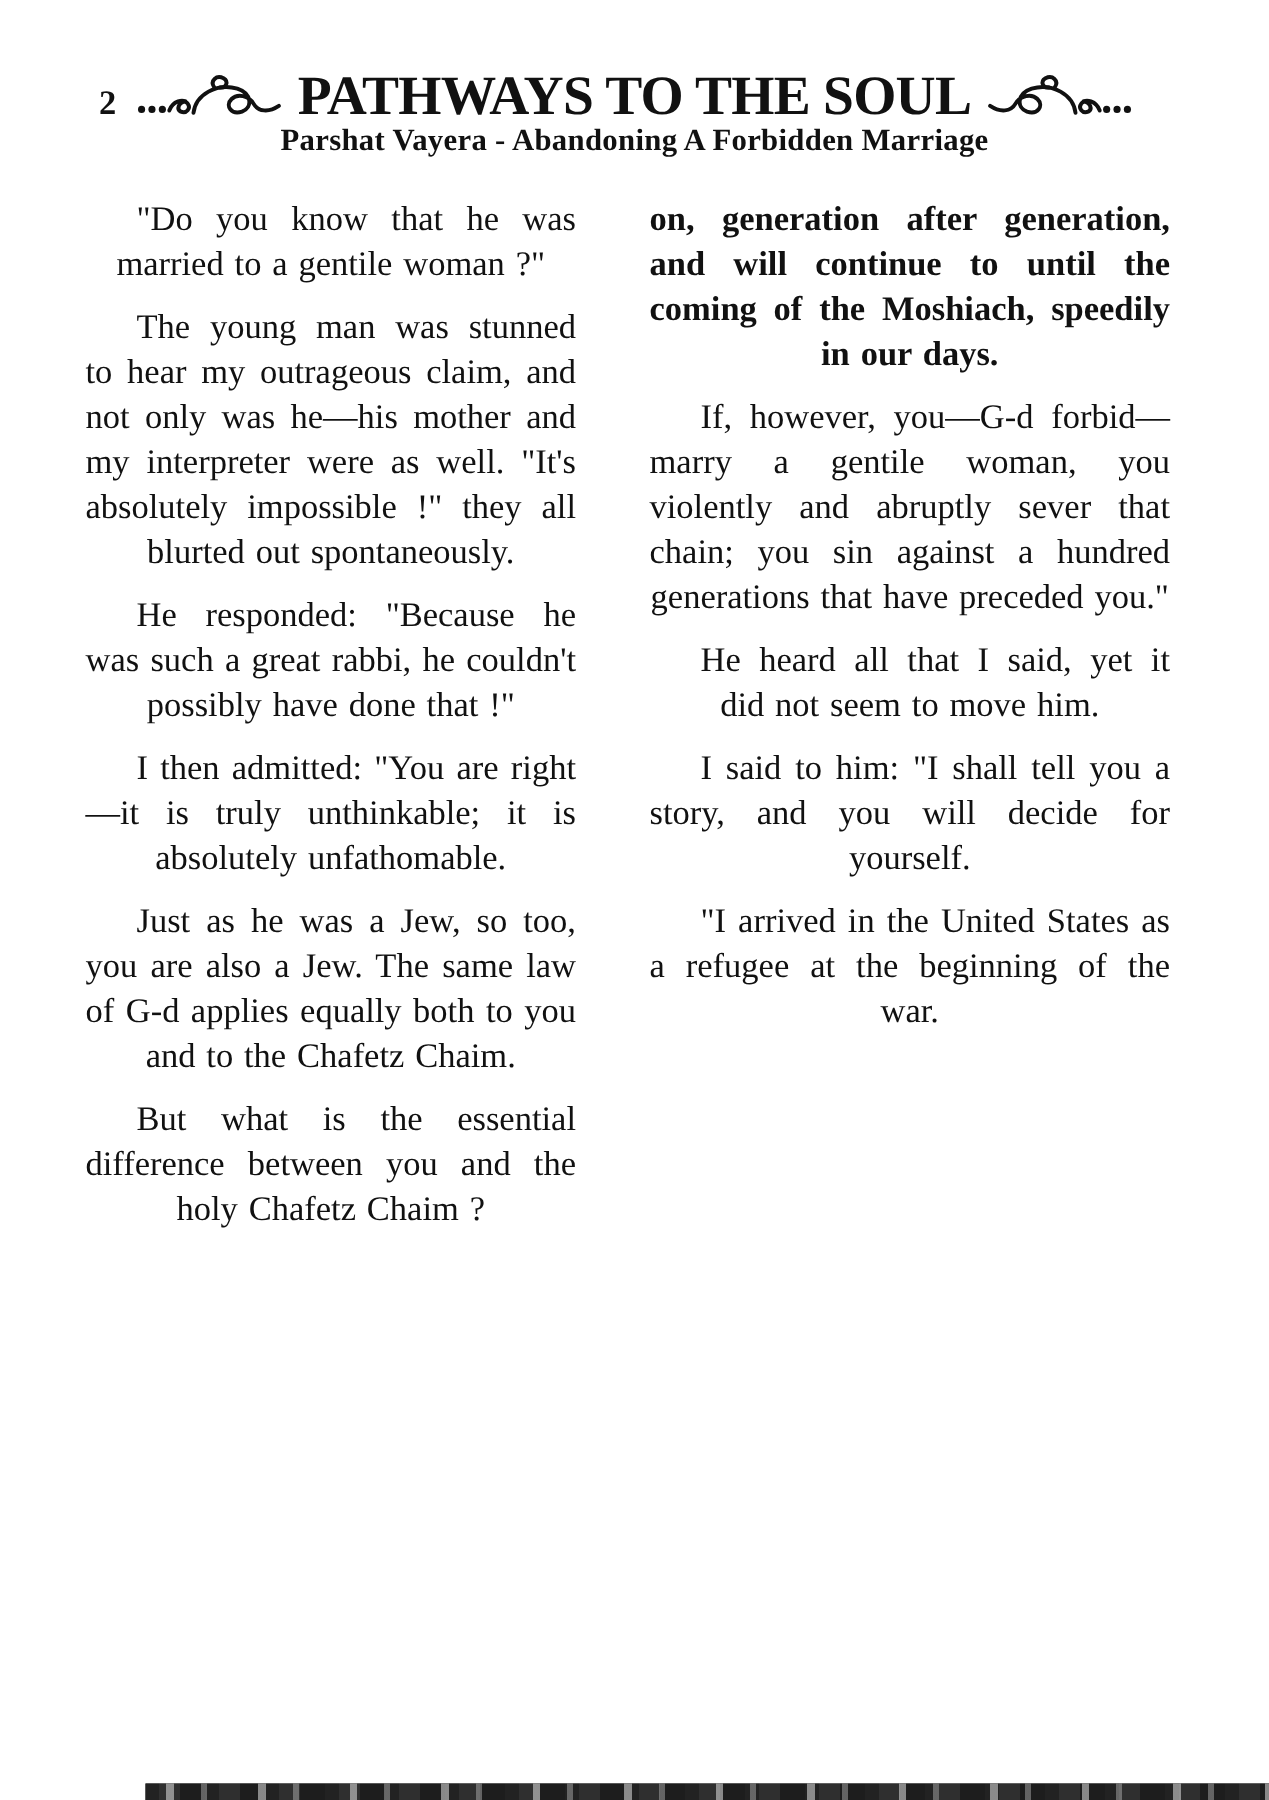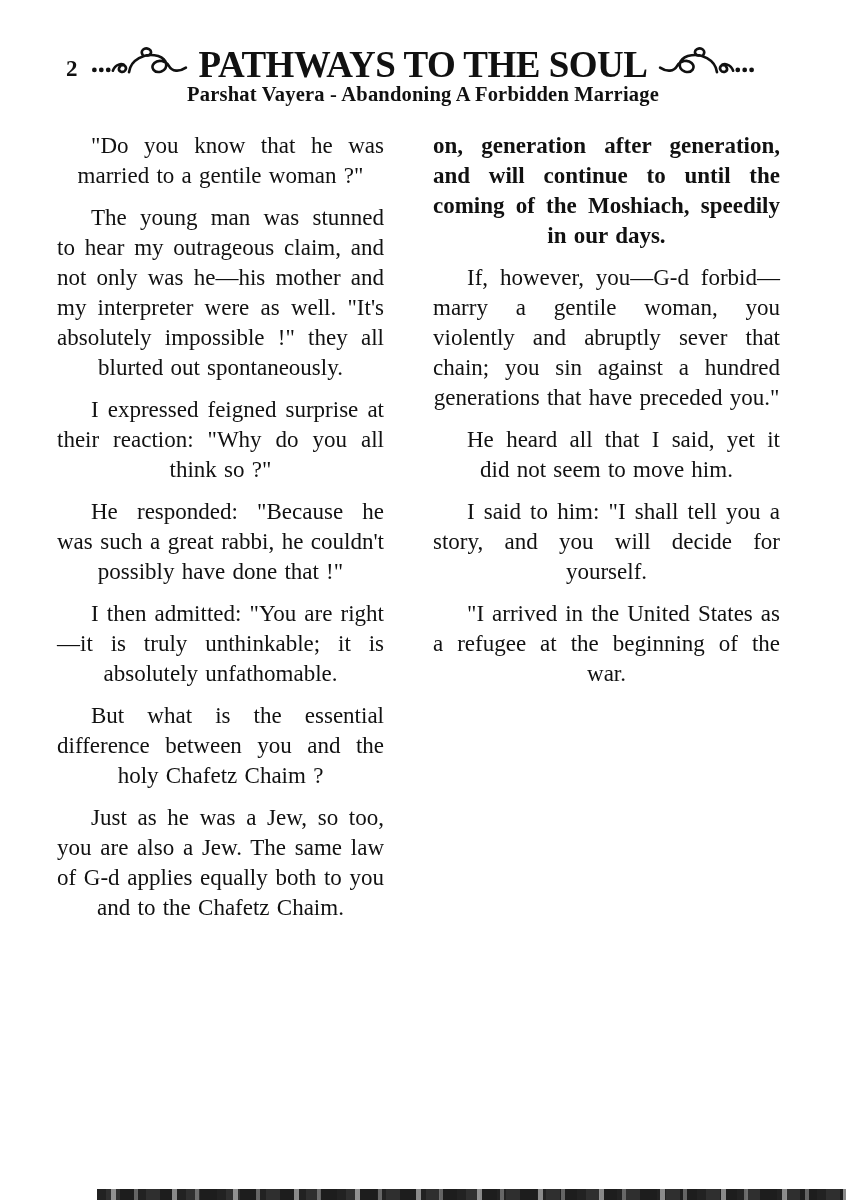--- a/index.html
+++ b/index.html
@@ -12,21 +12,21 @@
     font-family:"Liberation Serif", serif;
     color:#111;
   }
   
   .header{position:relative;padding-top:46px;text-align:center;}
   .page-number{
     position:absolute;left:66px;top:56px;
     font-size:23px;font-weight:bold;
   }
   .title-row{
-    display:flex;align-items:flex-start;justify-content:center;gap:10px;
+    display:flex;align-items:flex-end;justify-content:center;gap:10px;
   }
   .title{
     margin:0;font-size:37px;font-weight:bold;line-height:1;
     letter-spacing:-0.5px;white-space:nowrap;
   }
   .flourish{flex:0 0 auto;display:block;}
   .flourish.mirrored{transform:scaleX(-1);}
   .subtitle{
     font-size:20.5px;font-weight:bold;letter-spacing:0.2px;
   }
@@ -99,25 +99,24 @@
       </svg>
     </div>
 
     <div class="subtitle">Parshat Vayera - Abandoning A Forbidden Marriage</div>
   </div>
 
   <div class="content">
     <div class="col">
       <p>"Do you know that he was married to a gentile woman ?"</p>
       <p>The young man was stunned to hear my outrageous claim, and not only was he—his mother and my interpreter were as well. "It's absolutely impossible !" they all blurted out spontaneously.</p>
-      <p>I expressed feigned surprise at their reaction: "Why do you all think so ?"</p>
       <p>He responded: "Because he was such a great rabbi, he couldn't possibly have done that !"</p>
       <p>I then admitted: "You are right—it is truly unthinkable; it is absolutely unfathomable.</p>
+      <p>Just as he was a Jew, so too, you are also a Jew. The same law of G-d applies equally both to you and to the Chafetz Chaim.</p>
       <p>But what is the essential difference between you and the holy Chafetz Chaim ?</p>
-      <p>Just as he was a Jew, so too, you are also a Jew. The same law of G-d applies equally both to you and to the Chafetz Chaim.</p>
     </div>
     <div class="col">
       <p class="continuation">on, generation after generation, and will continue to until the coming of the Moshiach, speedily in our days.</p>
       <p>If, however, you—G-d forbid—marry a gentile woman, you violently and abruptly sever that chain; you sin against a hundred generations that have preceded you."</p>
       <p>He heard all that I said, yet it did not seem to move him.</p>
       <p>I said to him: "I shall tell you a story, and you will decide for yourself.</p>
       <p>"I arrived in the United States as a refugee at the beginning of the war.</p>
     </div>
   </div>
 

